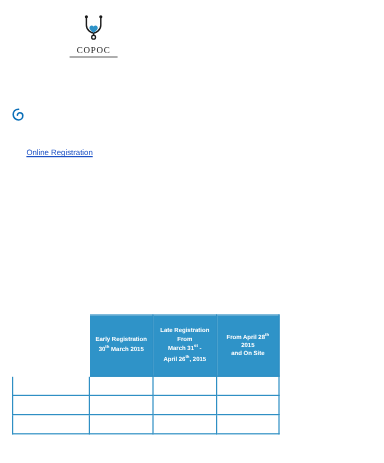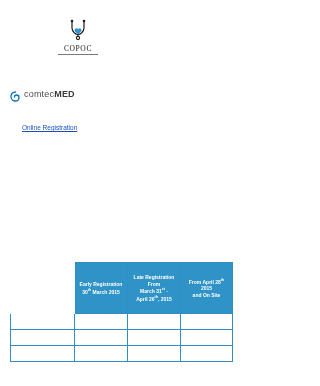--- a/index.html
+++ b/index.html
@@ -12,21 +12,21 @@
     height: 386px;
     position: relative;
     font-family: "Liberation Sans", sans-serif;
     overflow: hidden;
   }
 
   
   #copoc-logo {
     position: absolute;
     left: 50px;
-    top: 19px;
+    top: 12px;
     width: 56px;
     height: 44px;
     display: flex;
     flex-direction: column;
     align-items: center;
     justify-content: flex-start;
   }
   #copoc-logo .mark {
     width: 22px;
     height: 24px;
@@ -152,23 +152,20 @@
   </div>
   <div class="wordmark">COPOC</div>
   <div class="rule"></div>
 </div>
 
 <div id="comtec-logo">
   <span class="swirl">
     <svg viewBox="0 0 22 22" xmlns="http://www.w3.org/2000/svg">
       <path d="M11 2 C5 2 2 6 2 11 C2 16 6 20 11 20 C15 20 18 17 18 13 C18 10 16 8 13 8 C11 8 9 10 9 12" fill="none" stroke="#0b6fb8" stroke-width="2.6" stroke-linecap="round"></path>
     </svg>
-  </span>
-  <span class="name">
-    <span>comtec</span><b>MED</b>
   </span>
 </div>
 
 <a id="reg-link" href="#">Online Registration</a>
 
 <table id="fee-table">
   <colgroup>
     <col class="c0">
       <col class="c1">
       <col class="c2">

